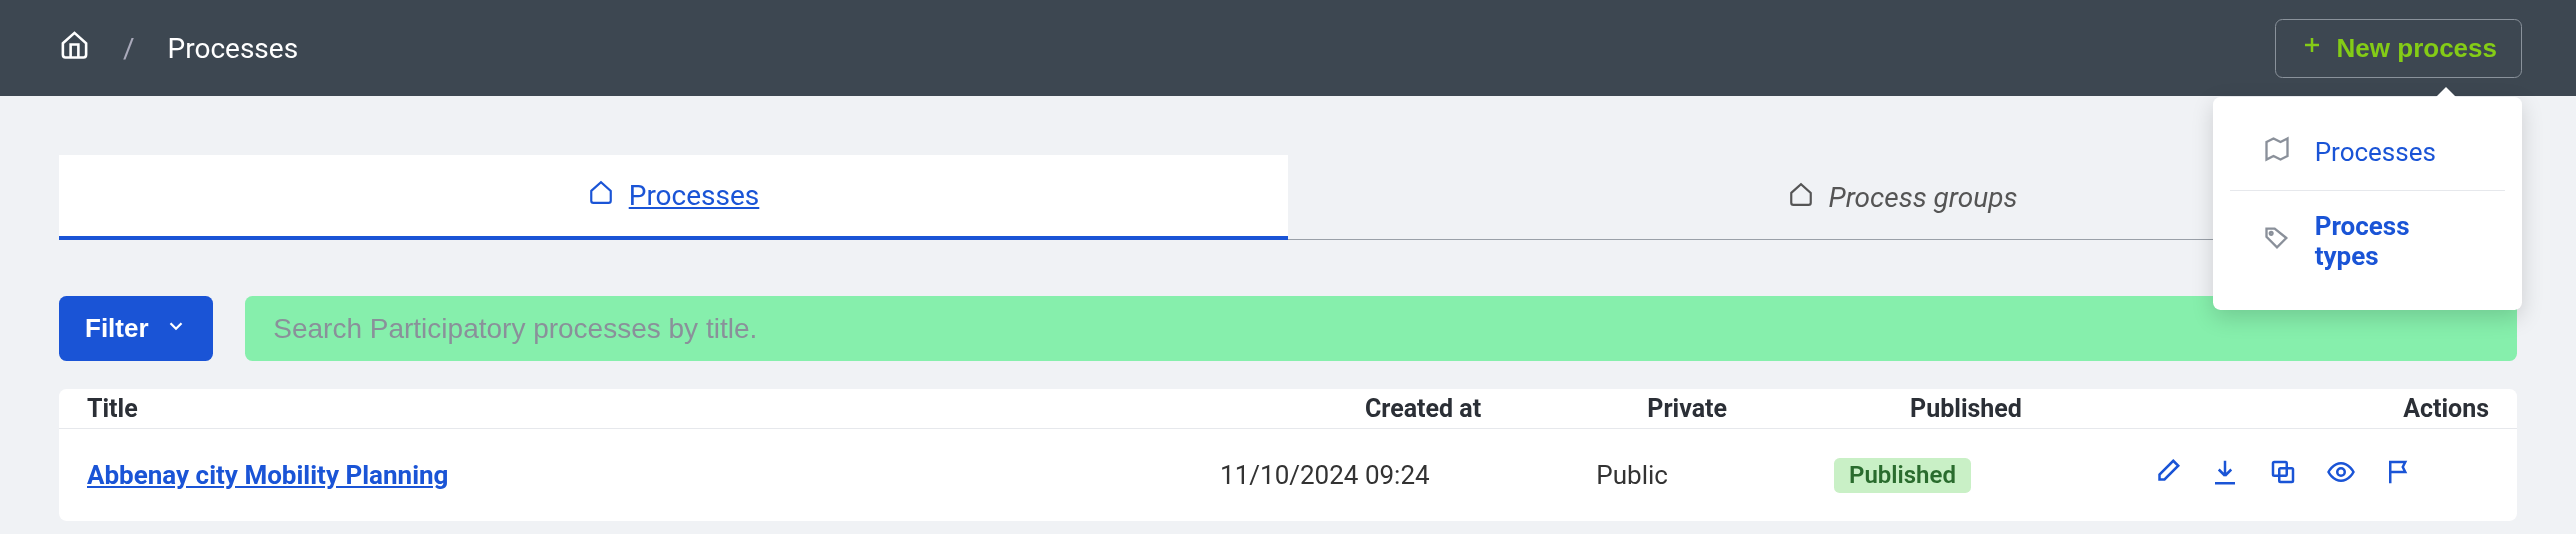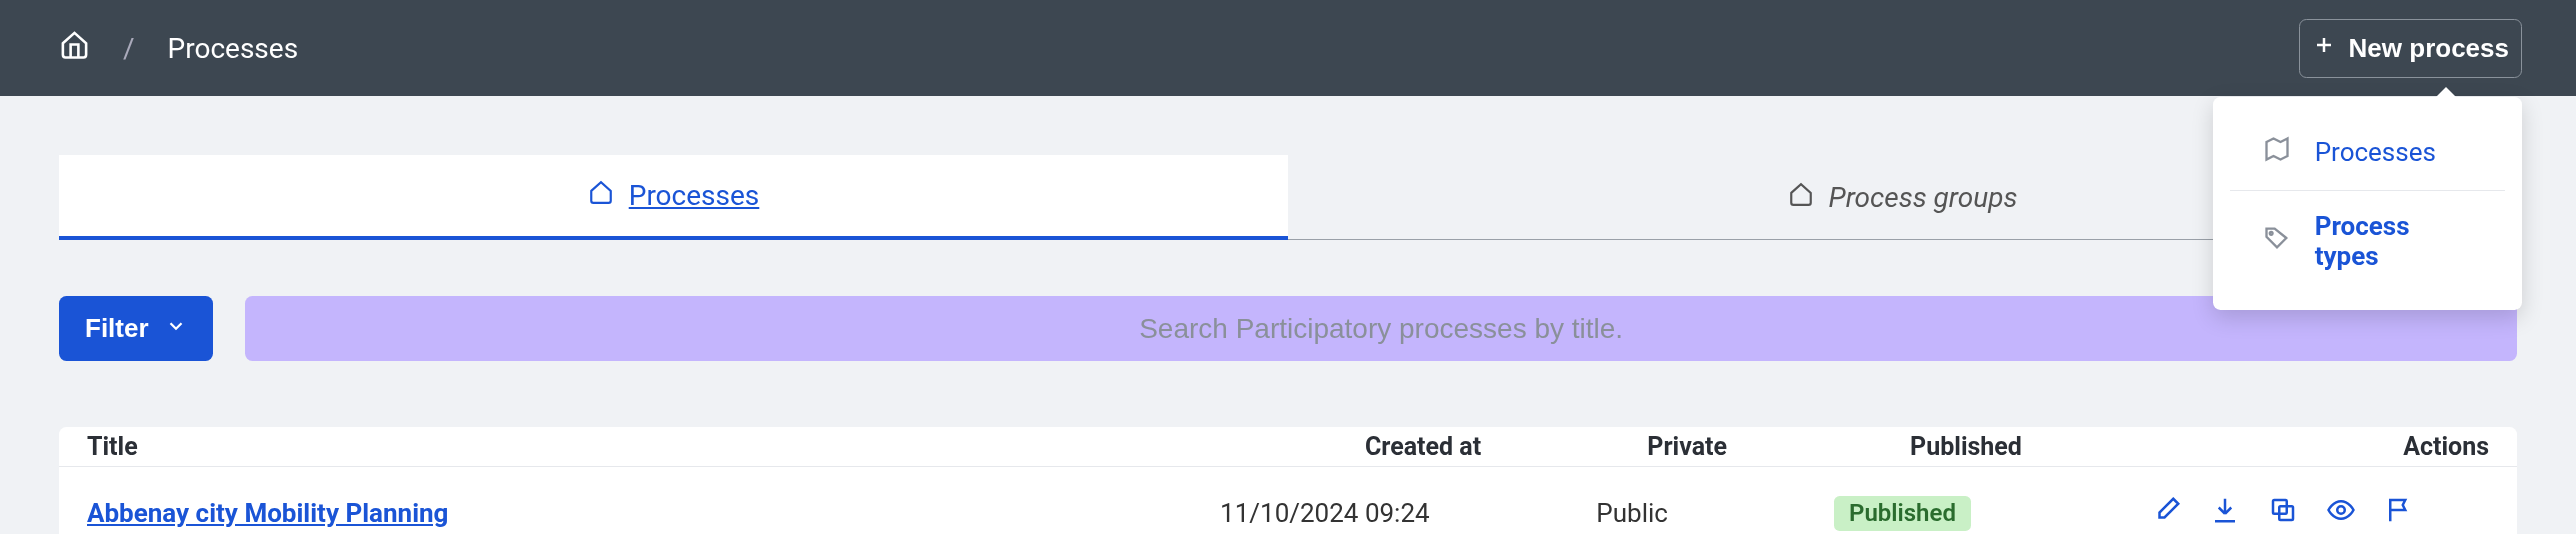--- a/index.html
+++ b/index.html
@@ -37,22 +37,22 @@
       gap: 18.5px;
       align-items: center;
       position: relative;
     }
     .btn {
       display: inline-flex;
       align-items: center;
       gap: 13px;
       border: 1.9px solid #8a929b;
       background: transparent;
-      color: #ffffff;
-      padding: 13px 12px;
+      color: #84cc16;
+      padding: 13px 24px;
       border-radius: 7.4px;
       font-size: 26px;
       font-weight: 600;
       cursor: pointer;
     }
     .btn svg {
       width: 24px;
       height: 24px;
     }
     .dropdown-menu {
@@ -128,45 +128,44 @@
       border-bottom: 1.9px solid #9aa0a8;
       font-style: italic;
     }
     .tab svg {
       width: 26px;
       height: 26px;
     }
     .filters-row {
       display: flex;
       gap: 32px;
-      margin-bottom: 66px;
+      margin-bottom: 28px;
       align-items: stretch;
     }
     .filter-btn {
       background: #1a54d6;
       color: #fff;
       border: none;
       border-radius: 7.4px;
       padding: 15px 26px;
       font-size: 26px;
       font-weight: 600;
       display: inline-flex;
       align-items: center;
       gap: 16.7px;
       cursor: pointer;
     }
     .search-input {
       flex: 1;
-      background: #c4b5fd;
+      background: #86efac;
       border: none;
       border-radius: 7.4px;
       padding: 16.7px 28px;
       font-size: 28px;
       color: #333;
-      text-align: center;
     }
     .search-input::placeholder {
       color: #8a909a;
     }
     .table {
       width: 100%;
       background: #fff;
       border-collapse: collapse;
       border-radius: 7.4px;
       overflow: hidden;

